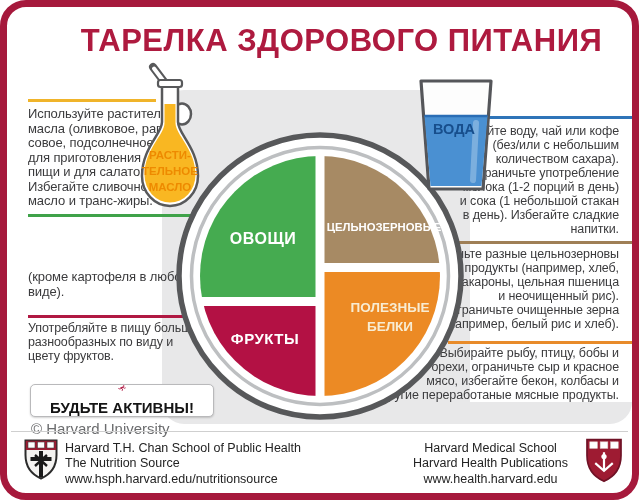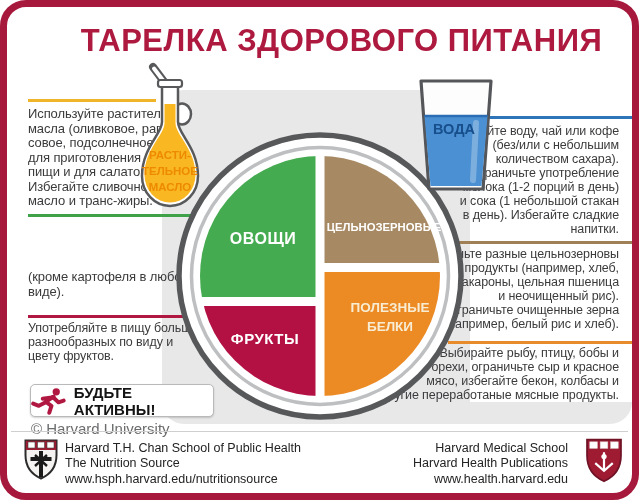--- a/index.html
+++ b/index.html
@@ -27,21 +27,21 @@
   .rule { position: absolute; height: 2.5px; }
   .tip {
     position: absolute; white-space: pre; color: #3b3b3d;
     font-size: 13px; line-height: 1.12; letter-spacing: -0.1px;
   }
   .tip.right { text-align: right; font-size: 12.5px; }
   .activity-box {
     position: absolute; left: 23px; top: 377px; width: 184px; height: 33px;
     background: #fff; border: 1px solid #b9b9bb; border-radius: 5px;
     box-shadow: 0 1px 2px rgba(0,0,0,.18);
-    display: flex; align-items: center; justify-content: center; gap: 8px;
+    display: flex; align-items: center; justify-content: center; gap: 8px; flex-direction: column;
   }
   .activity-label { font-weight: bold; font-size: 15px; color: #141414; }
   .copyright { position: absolute; left: 24px; top: 413px; font-size: 15px; color: #6b6c6e; }
   .footer-divider { position: absolute; left: 4px; top: 424px; width: 617px; height: 1px; background: #cfcfcf; }
   .footer-text { position: absolute; font-size: 12.5px; line-height: 1.22; color: #232323; white-space: pre; }
   .plate-label { font-weight: bold; }
   svg text { font-family: "Liberation Sans", "DejaVu Sans", sans-serif; }
 </style>
 </head>
 <body>
@@ -161,21 +161,21 @@
       <rect x="23" y="3" width="7" height="6" fill="#ffffff" stroke="#444" stroke-width="0.6"></rect>
       <rect x="15" y="12" width="4" height="26" fill="#1a1a1a"></rect>
       <rect x="6.5" y="18" width="21" height="4" fill="#1a1a1a"></rect>
       <path d="M11,16 L23,27 M23,16 L11,27" stroke="#1a1a1a" stroke-width="2.4"></path>
     </g>
   </svg>
   <div class="footer-text" style="left:58px; top:434px;">Harvard T.H. Chan School of Public Health
 The Nutrition Source
 www.hsph.harvard.edu/nutritionsource</div>
 
-  <div class="footer-text" style="right:64px; top:434px; text-align:right;">Harvard Medical School
+  <div class="footer-text" style="right:64px; top:434px; text-align:center;">Harvard Medical School
 Harvard Health Publications
 www.health.harvard.edu</div>
   <svg class="abs" style="left:578px; top:431px;" width="38" height="46" viewBox="0 0 34 42">
     <path d="M1.5,1.5 H32.5 V16 C32.5,28 26,35.5 17,39.5 C8,35.5 1.5,28 1.5,16 Z" fill="#9e1b32" stroke="#6f1226" stroke-width="1.6"></path>
     <rect x="4" y="3.5" width="7" height="6" fill="#ffffff" stroke="#d8c9c9" stroke-width="0.5"></rect>
     <rect x="13.5" y="3.5" width="7" height="6" fill="#ffffff" stroke="#d8c9c9" stroke-width="0.5"></rect>
     <rect x="23" y="3.5" width="7" height="6" fill="#ffffff" stroke="#d8c9c9" stroke-width="0.5"></rect>
     <path d="M17,13 L17,29" stroke="#ffffff" stroke-width="2"></path>
     <path d="M9,23 L17,30 L25,23" stroke="#ffffff" stroke-width="2" fill="none"></path>
     <circle cx="17" cy="17" r="2.4" fill="#ffffff"></circle>

